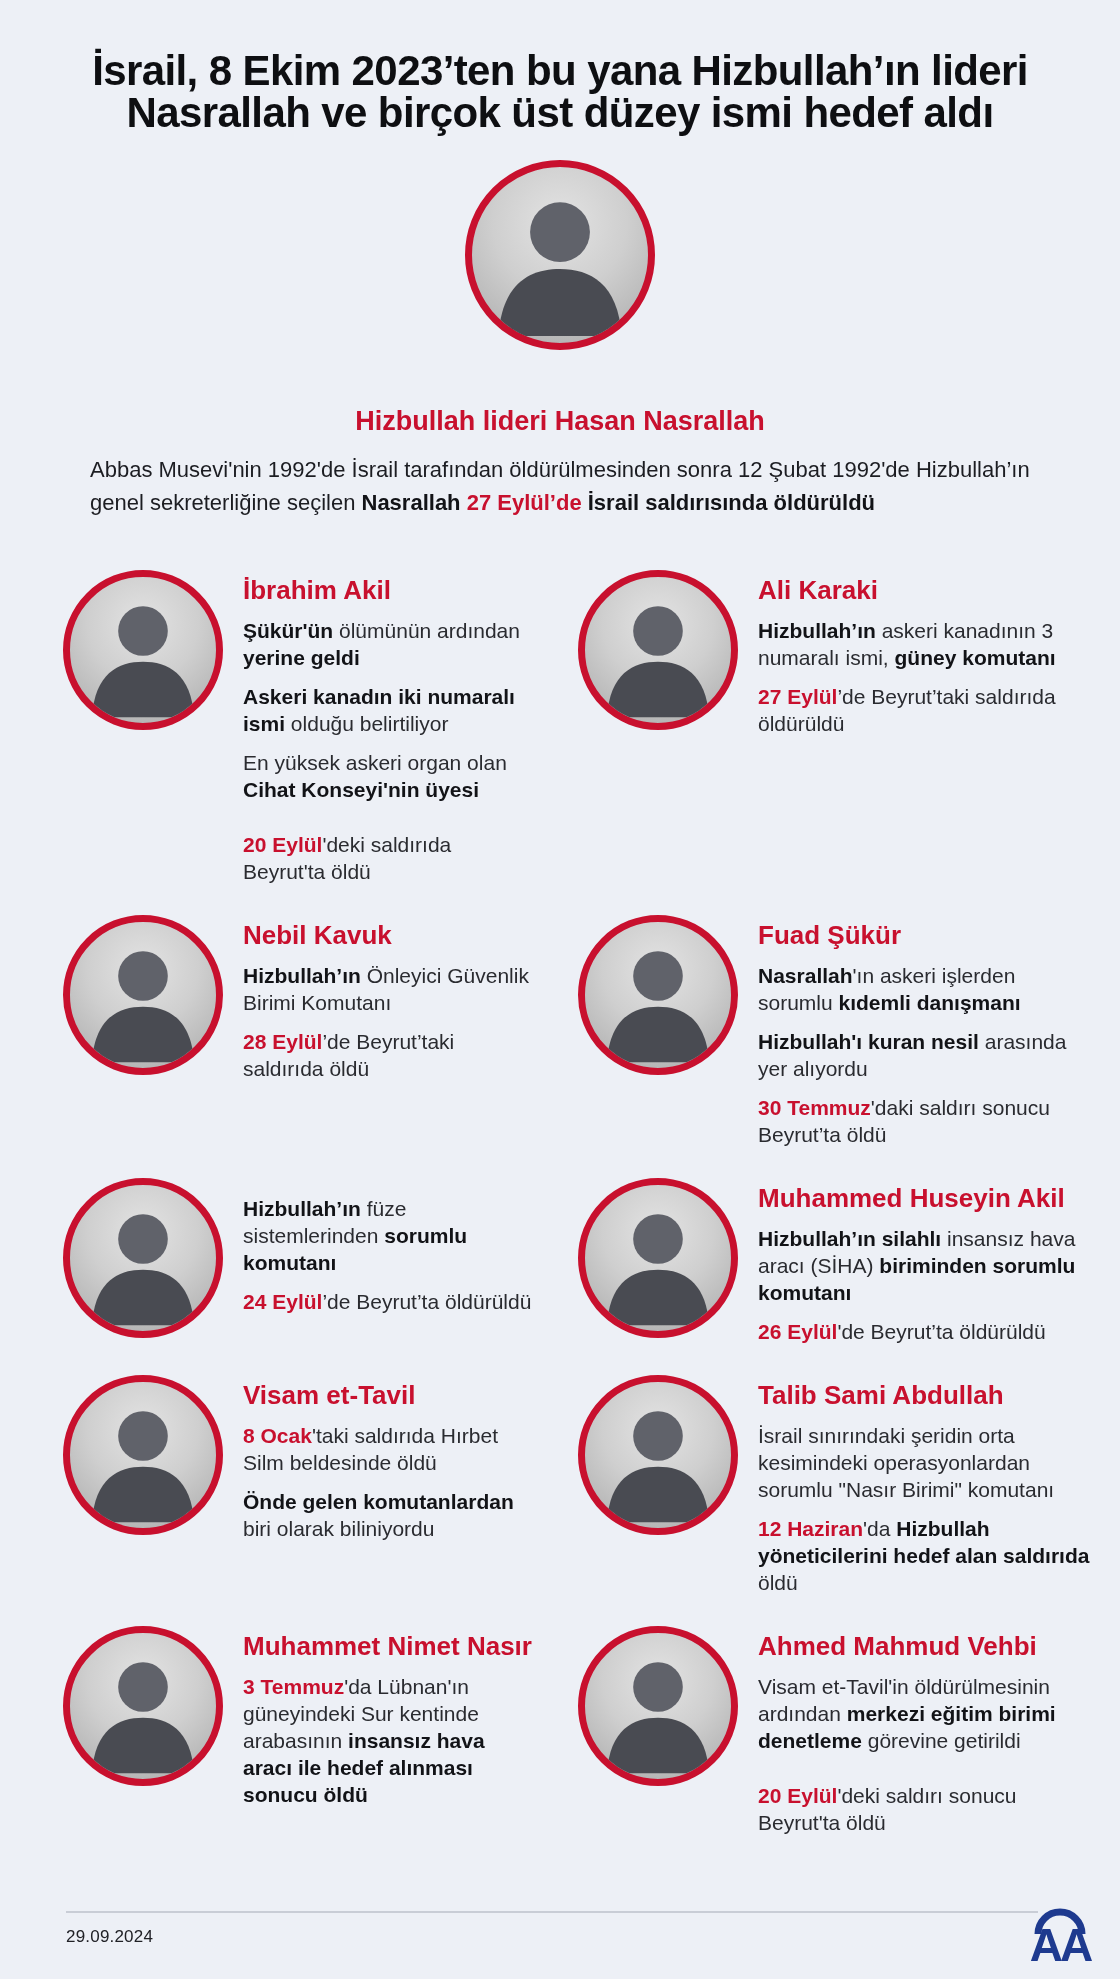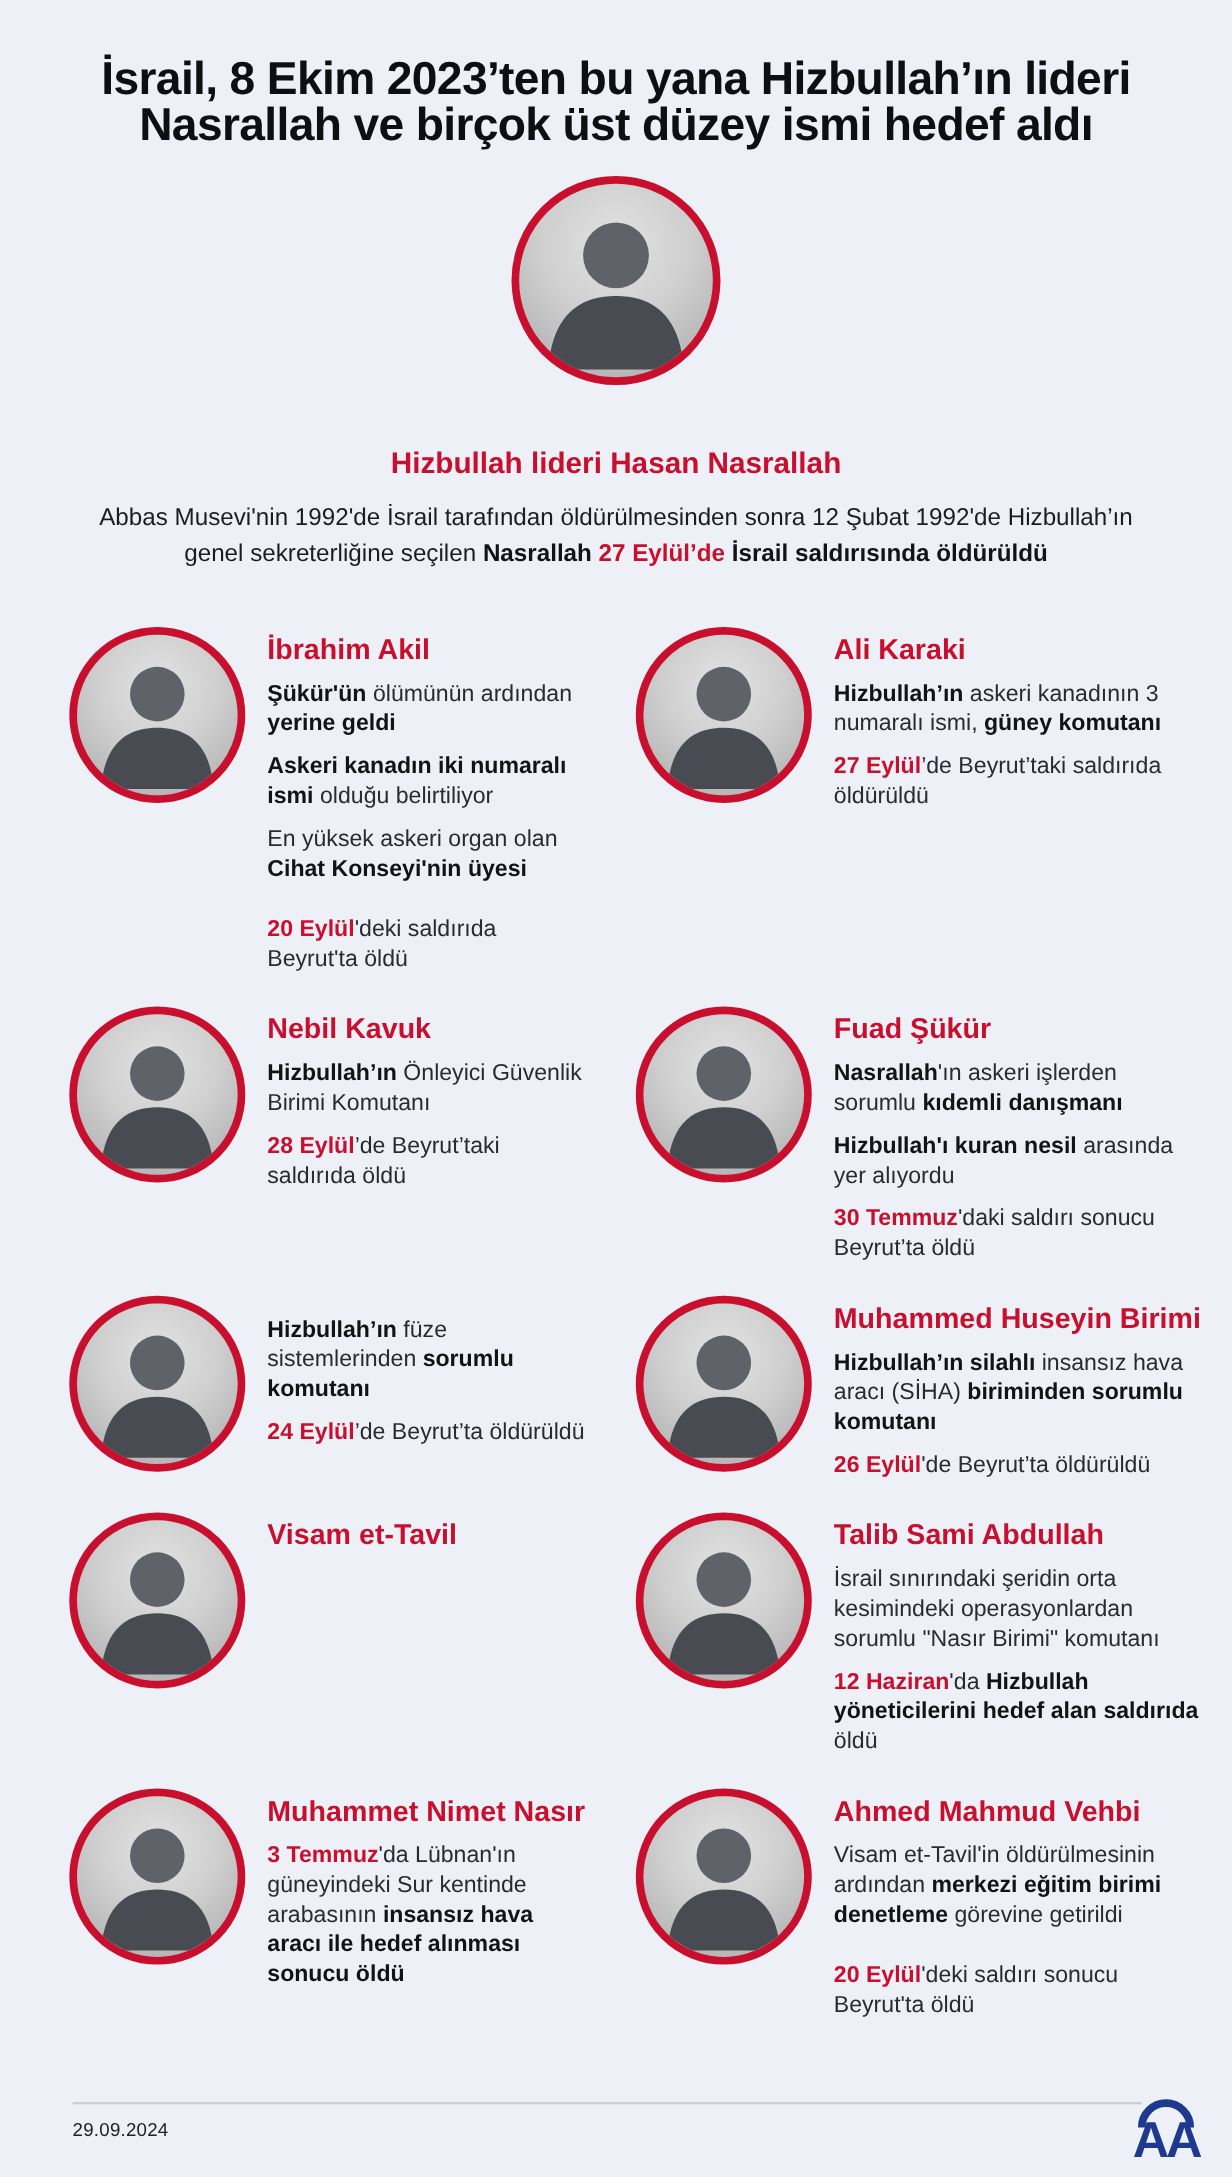--- a/index.html
+++ b/index.html
@@ -43,21 +43,20 @@
   }
   .leader-caption{
     margin-top:55px;
     text-align:center;
     font-size:27px;line-height:32px;
     font-weight:700;color:var(--red);
   }
   .leader-desc{
     margin:16px auto 0;
     max-width:940px;
-    text-align:center;
     font-size:22px;line-height:33px;
     color:#1c1d22;
   }
   .leader-desc .seg-plain{color:#1c1d22;font-weight:400;}
   
   .grid{
     margin-top:51px;
     padding:0 28px 0 63px;
     display:grid;
     grid-template-columns:515px 1fr;
@@ -186,36 +185,40 @@
     </div>
   </div>
       <div class="card col-right">
     <div class="photo">
       <svg viewBox="0 0 100 100" aria-hidden="true">
         <circle cx="50" cy="37" r="17" fill="#60626a"></circle>
         <path d="M15 96 C17 66 33 58 50 58 C67 58 83 66 85 96 Z" fill="#494b52"></path>
       </svg>
     </div>
     <div class="card-text">
-      <div class="p-name">Muhammed Huseyin Birimi</div>
+      <div class="p-name">Muhammed Huseyin Akil</div>
       <div class="p-paragraphs">
             <p class="body"><span class="seg-bold">Hizbullah’ın silahlı</span><span class="seg-plain"> insansız hava aracı (SİHA) </span><span class="seg-bold">biriminden sorumlu komutanı</span></p>
             <p class="body"><span class="seg-red">26 Eylül</span><span class="seg-plain">'de Beyrut’ta öldürüldü</span></p>
           </div>
     </div>
   </div>
       <div class="card col-left">
     <div class="photo">
       <svg viewBox="0 0 100 100" aria-hidden="true">
         <circle cx="50" cy="37" r="17" fill="#60626a"></circle>
         <path d="M15 96 C17 66 33 58 50 58 C67 58 83 66 85 96 Z" fill="#494b52"></path>
       </svg>
     </div>
     <div class="card-text">
       <div class="p-name">Visam et-Tavil</div>
+      <div class="p-paragraphs">
+            <p class="body"><span class="seg-red">8 Ocak</span><span class="seg-plain">'taki saldırıda Hırbet Silm beldesinde öldü</span></p>
+            <p class="body"><span class="seg-bold">Önde gelen komutanlardan</span><span class="seg-plain"> biri olarak biliniyordu</span></p>
+          </div>
     </div>
   </div>
       <div class="card col-right">
     <div class="photo">
       <svg viewBox="0 0 100 100" aria-hidden="true">
         <circle cx="50" cy="37" r="17" fill="#60626a"></circle>
         <path d="M15 96 C17 66 33 58 50 58 C67 58 83 66 85 96 Z" fill="#494b52"></path>
       </svg>
     </div>
     <div class="card-text">

